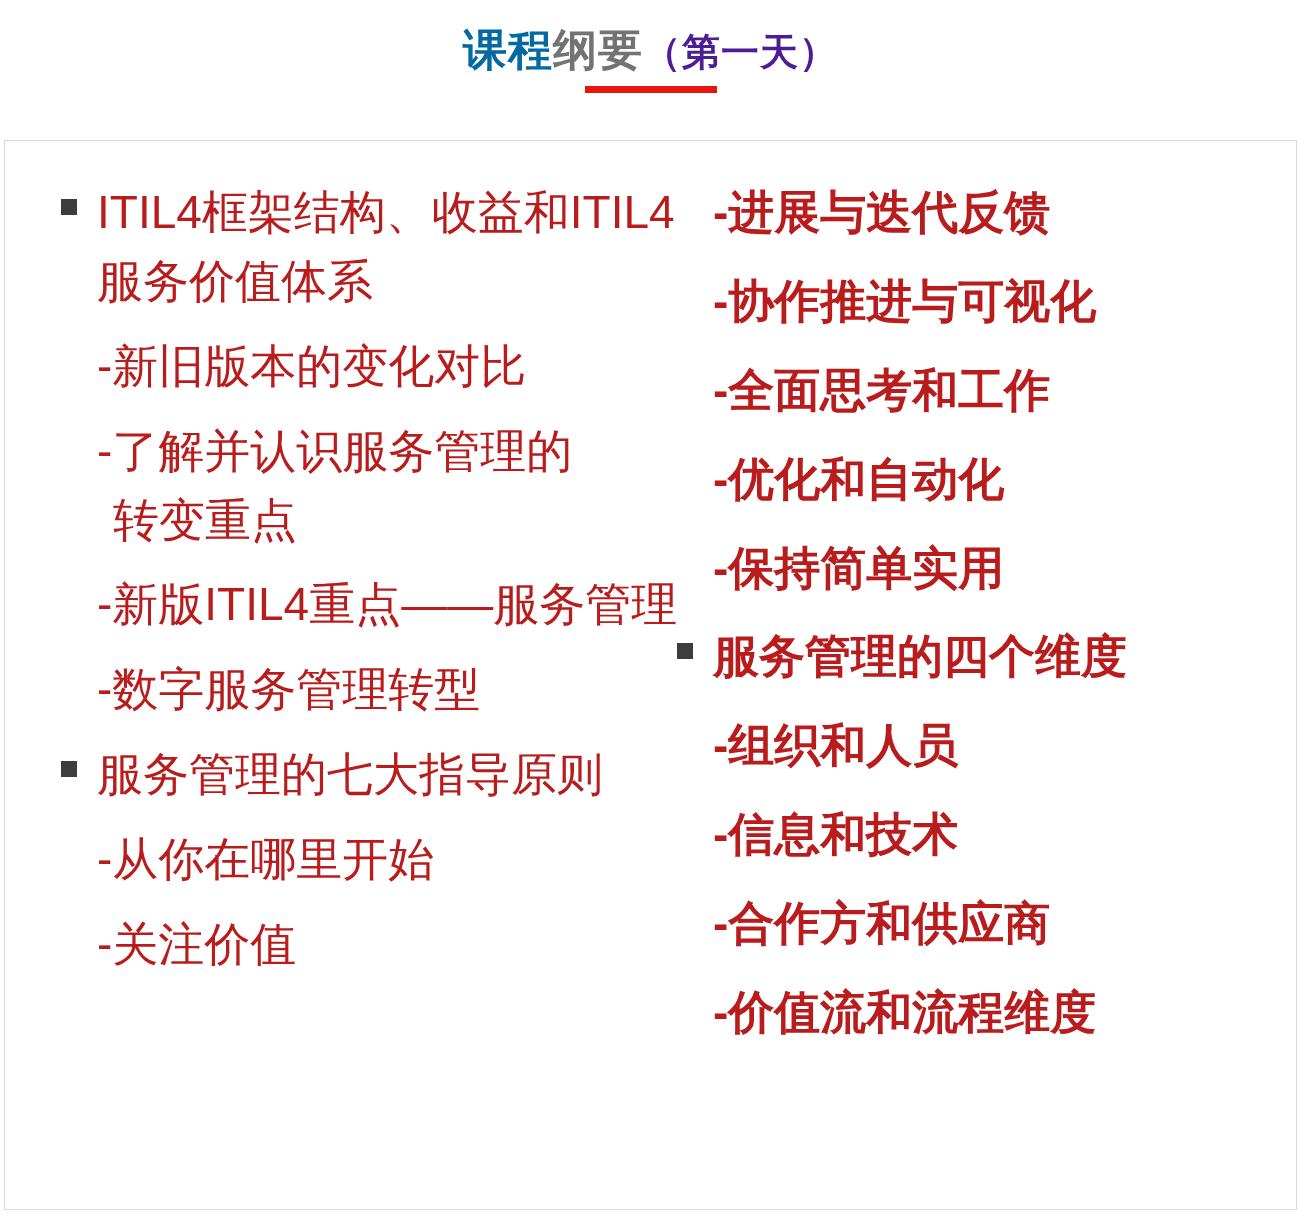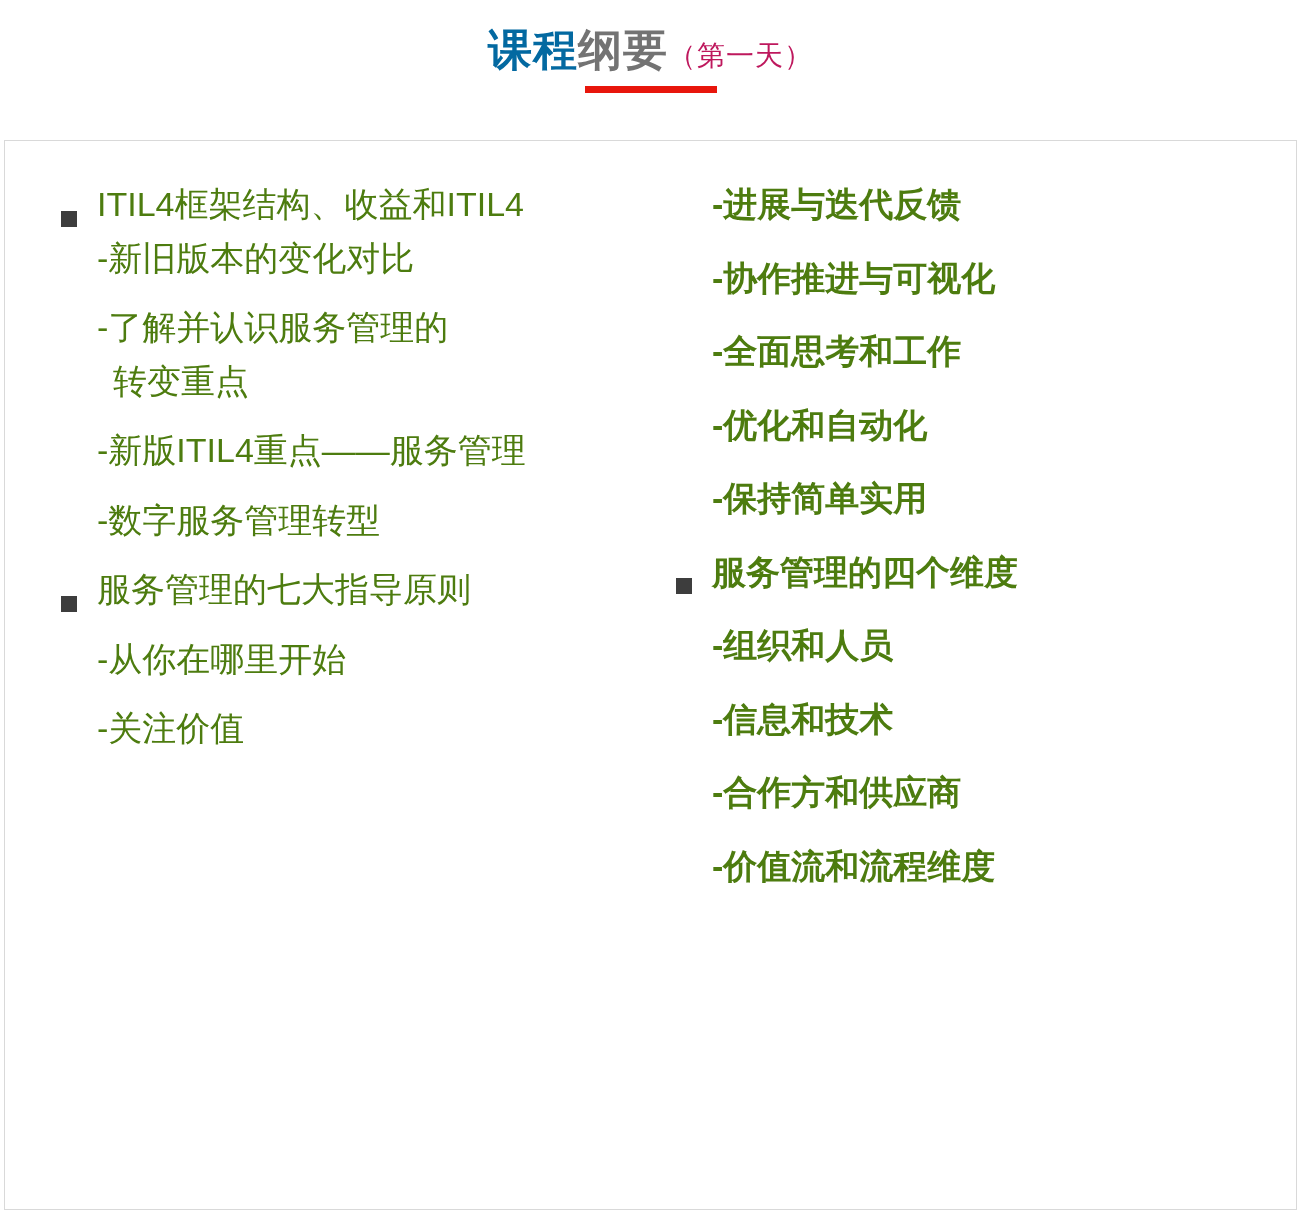--- a/index.html
+++ b/index.html
@@ -30,23 +30,23 @@
     line-height: 1.1;
     white-space: nowrap;
   }
   .title-dark {
     color: #0369a1;
   }
   .title-accent {
     color: #737373;
   }
   .title-sub {
-    color: #be185d;
-    font-size: 28px;
-    font-weight: normal;
+    color: #4c1d95;
+    font-size: 38px;
+    font-weight: bold;
   }
   .title-underline {
     width: 132px;
     height: 7px;
     background: #e8160c;
     margin: 12px auto 0 auto;
   }
 
   
   .content-frame {
@@ -74,24 +74,24 @@
     padding-left: 56px;
   }
   .col-right {
     width: 633px;
     padding-left: 12px;
     font-weight: bold;
   }
 
   .item {
     display: flex;
-    align-items: flex-end;
-    font-size: 34px;
+    align-items: flex-start;
+    font-size: 46px;
     line-height: 1.28;
-    color: #4d7c0f;
+    color: #b91c1c;
     white-space: nowrap;
   }
   .item.bullet-item {
     margin-bottom: 6px;
   }
   .item.sub-item {
     margin-bottom: 6px;
   }
 
   .sq {
@@ -133,20 +133,24 @@
 <div class="content-frame">
   <div class="columns">
 
     <div class="col col-left">
 
       <div class="item bullet-item row tight">
         <span class="sq"></span>
         <span class="txt">ITIL4框架结构、收益和ITIL4</span>
       </div>
 
+      <div class="item row cont">
+        <span class="sq-spacer"></span>
+        <span class="txt">服务价值体系</span>
+      </div>
 
       <div class="item sub-item row">
         <span class="sq-spacer"></span>
         <span class="txt">-新旧版本的变化对比</span>
       </div>
 
       <div class="item sub-item row tight">
         <span class="sq-spacer"></span>
         <span class="txt">-了解并认识服务管理的</span>
       </div>

